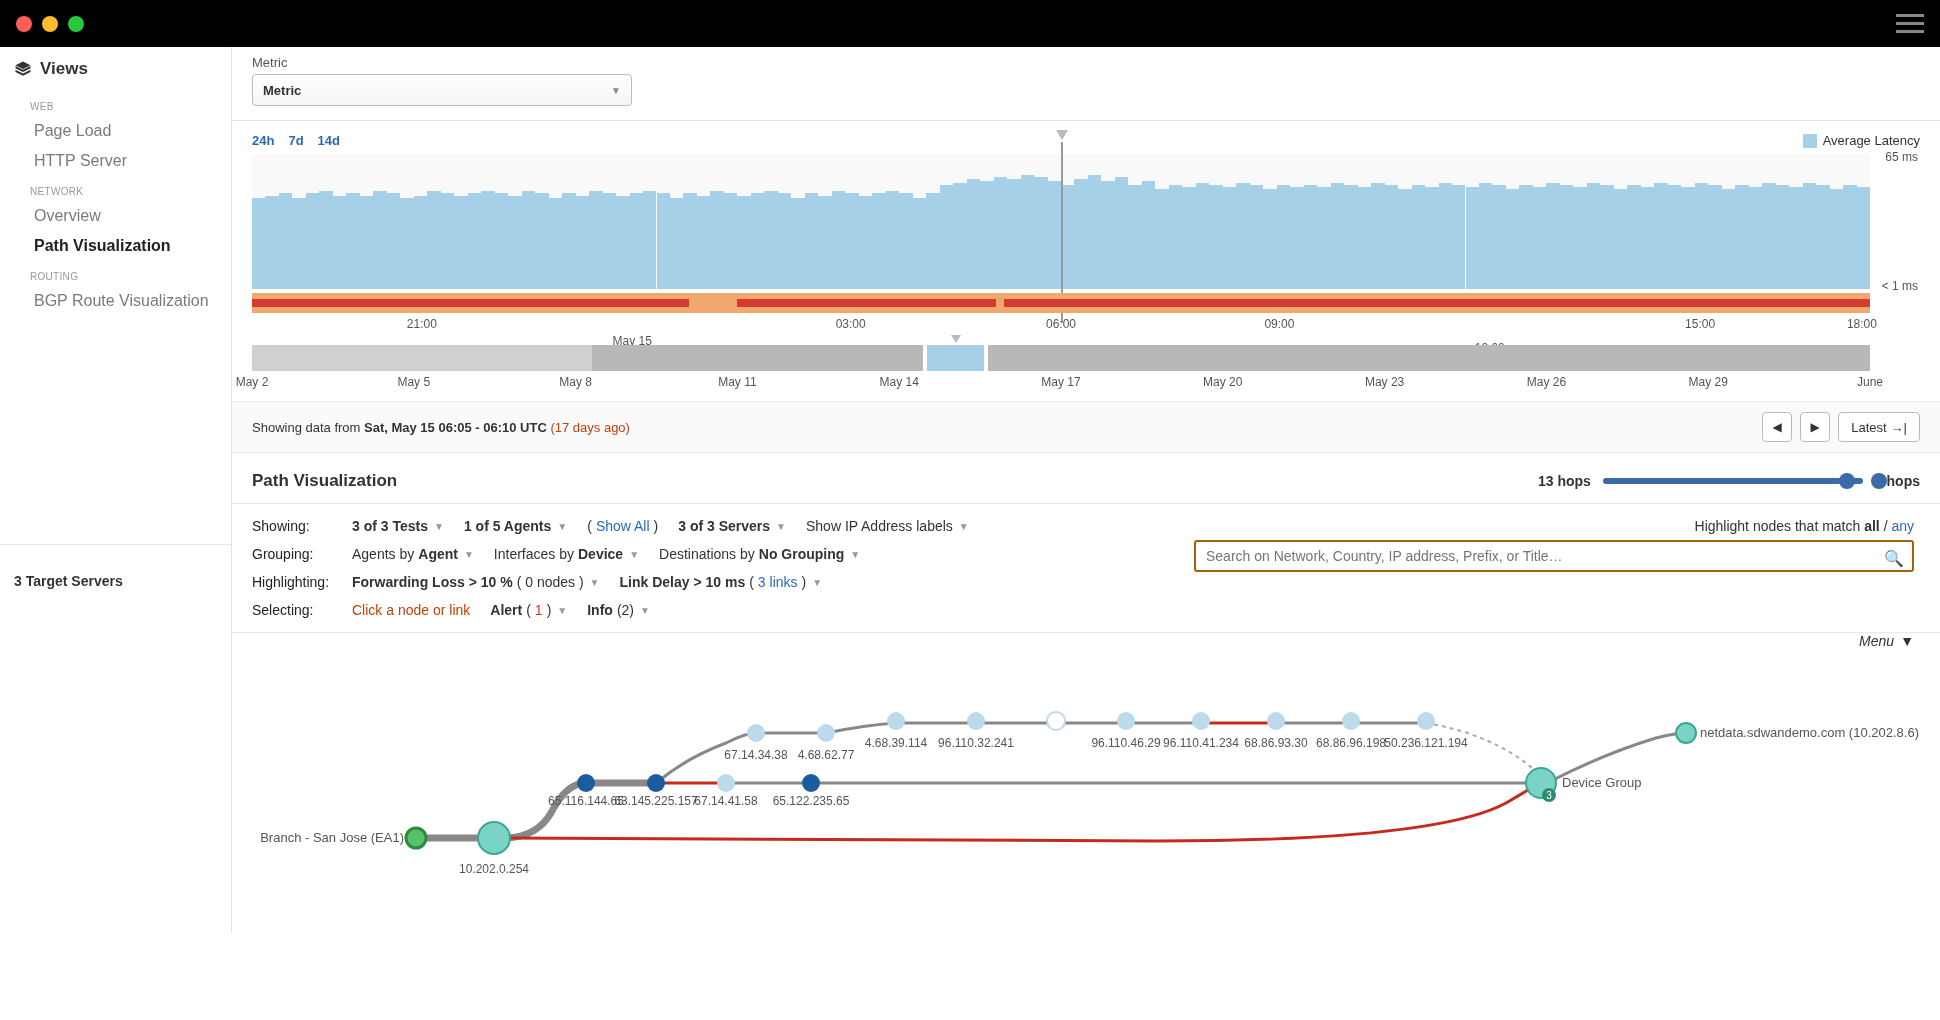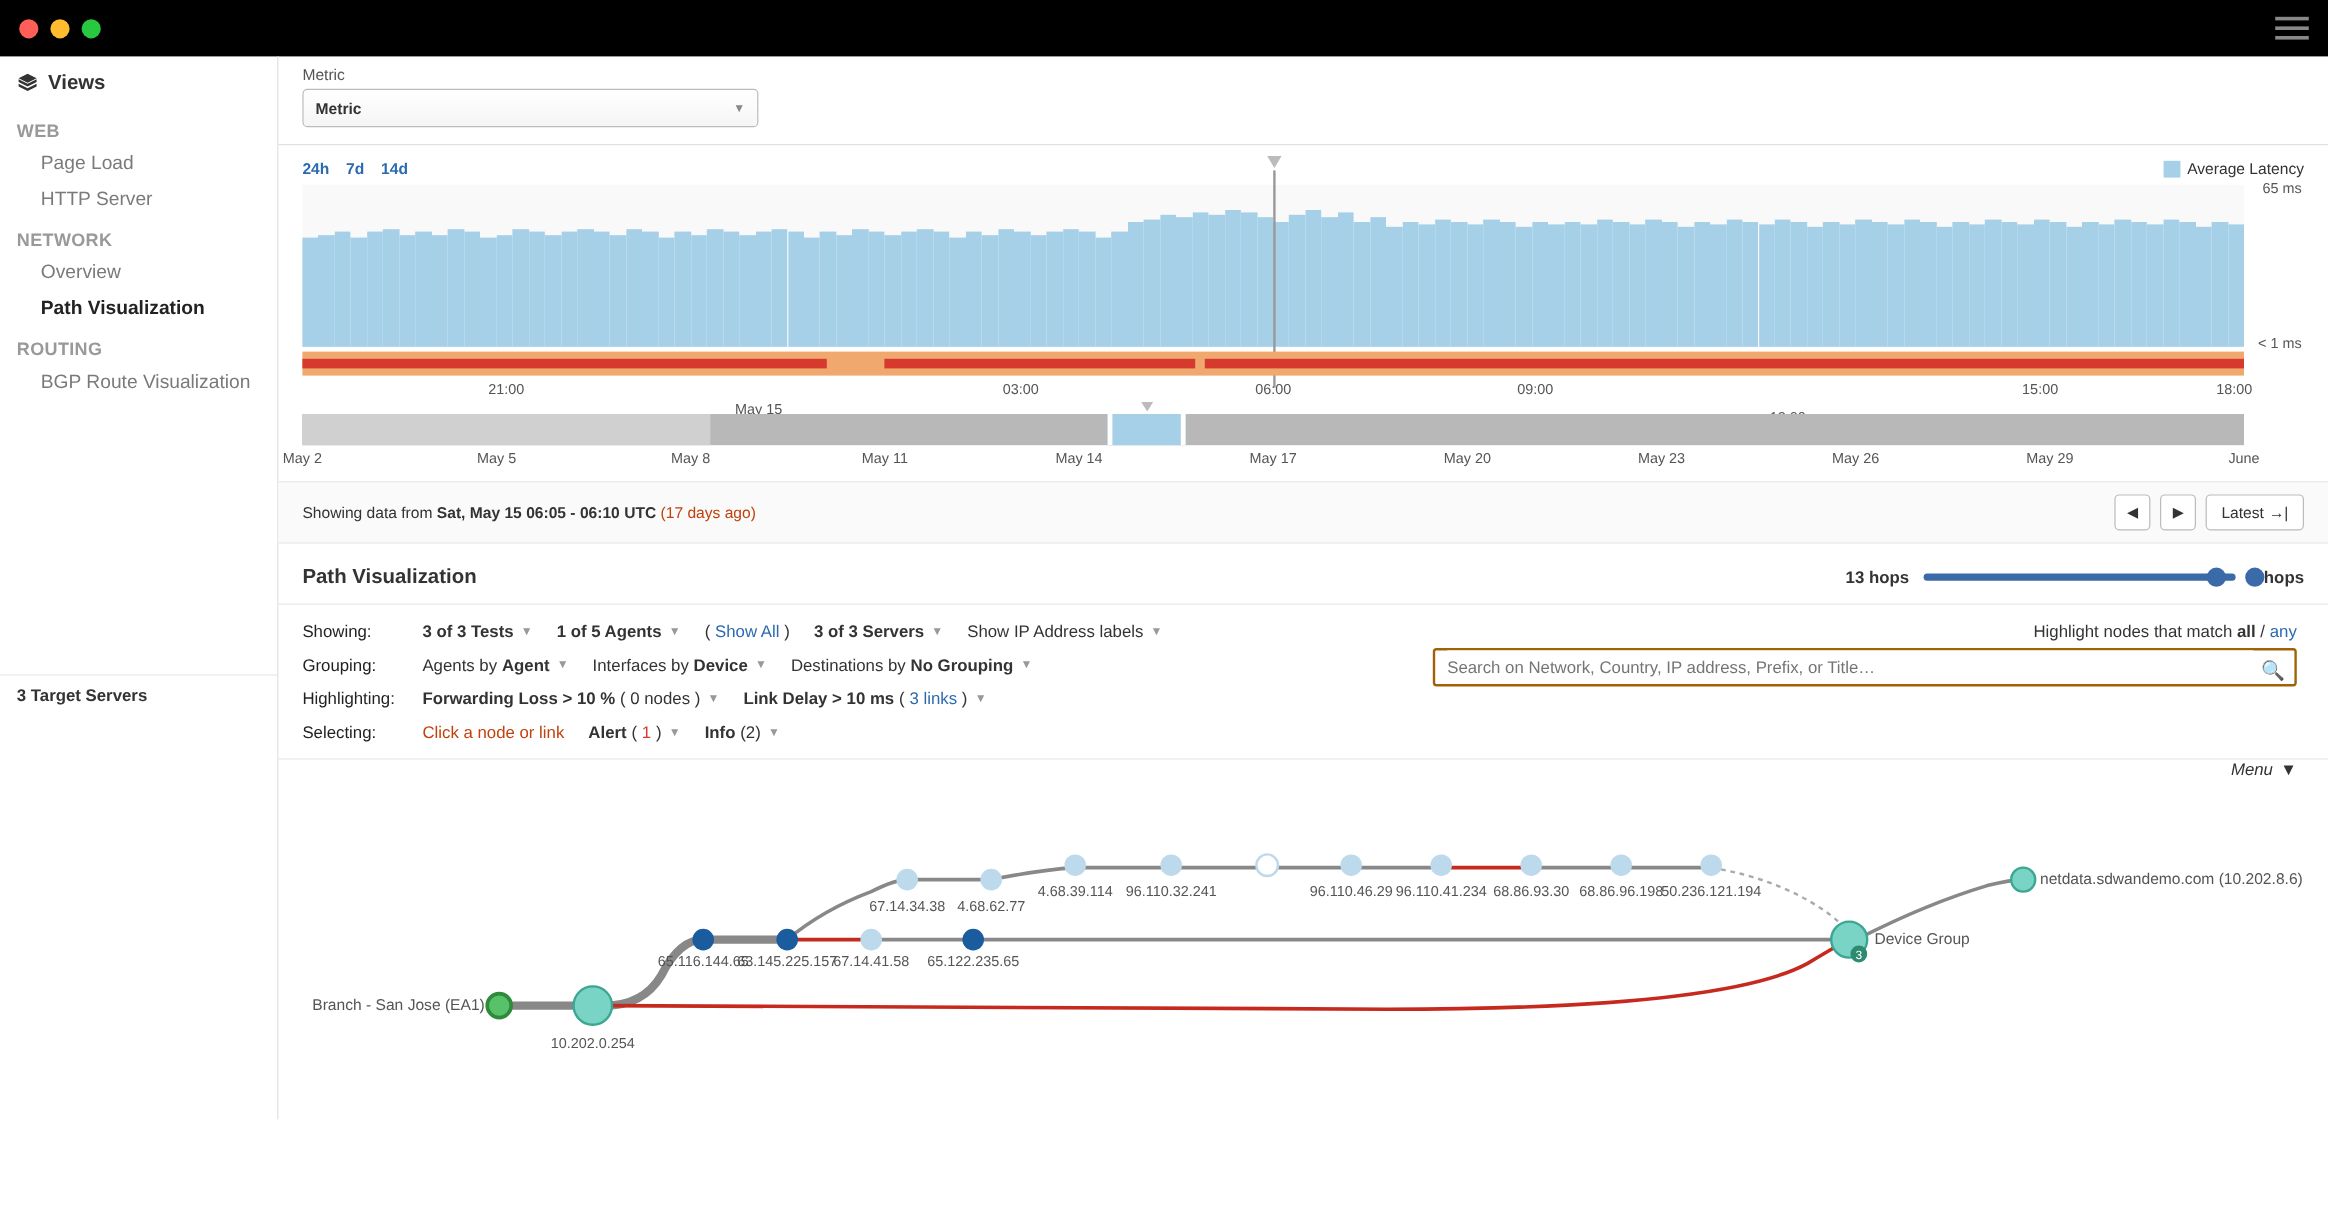--- a/index.html
+++ b/index.html
@@ -9,21 +9,21 @@
 .tl { width:16px; height:16px; border-radius:50%; }
 .tl-red { background:#ff5f57; }
 .tl-yellow { background:#febc2e; }
 .tl-green { background:#28c840; }
 .hamburger { display:flex; flex-direction:column; gap:5px; cursor:pointer; }
 .hamburger span { width:28px; height:3px; background:#888; }
 .main { display:flex; }
 .sidebar { width:232px; border-right:1px solid #e1e1e1; padding:12px 0; }
 .sidebar-header { display:flex; align-items:center; gap:8px; padding:0 14px 12px; font-weight:700; font-size:17px; }
 .layers-icon { width:18px; height:18px; }
-.sidebar-section { font-size:15px; font-weight:700; color:#999; padding:10px 14px 4px; letter-spacing:.3px; }
+.sidebar-section { font-size:10px; font-weight:400; color:#999; padding:10px 30px 4px; letter-spacing:.3px; }
 .sidebar-item { padding:6px 14px 6px 34px; font-size:16px; color:#7a7a7a; cursor:pointer; }
 .sidebar-item.active { font-weight:700; color:#222; }
 .content { flex:1; }
 .metric-row { padding:8px 20px 14px; border-bottom:1px solid #e1e1e1; }
 .metric-label { font-size:13px; color:#555; margin-bottom:4px; }
 .metric-select { width:380px; height:32px; border:1px solid #bbb; border-radius:4px; background:linear-gradient(#fff,#f5f5f5); padding:0 10px; display:flex; align-items:center; justify-content:space-between; font-weight:700; cursor:pointer; }
 .chevron-down { font-size:10px; color:#888; }
 .chart-section { padding:12px 20px 8px; position:relative; }
 .chart-toolbar { display:flex; justify-content:space-between; align-items:flex-start; margin-bottom:6px; }
 .time-ranges { display:flex; gap:14px; font-size:13px; font-weight:700; color:#2b6ab0; }
@@ -39,21 +39,21 @@
 .status-band { height:20px; margin:4px 50px 4px 0; position:relative; background:#f0a86e; }
 .status-red { position:absolute; top:6px; height:8px; background:#d63a2e; }
 .axis-labels { position:relative; height:18px; margin-right:50px; font-size:12px; color:#555; }
 .axis-labels span { position:absolute; transform:translateX(-50%); }
 .scrubber { height:26px; margin:10px 50px 4px 0; background:#b8b8b8; position:relative; }
 .scrubber-sel { position:absolute; top:0; bottom:0; background:#a6cfe8; border-left:4px solid #fff; border-right:4px solid #fff; }
 .scrubber-dim { position:absolute; top:0; bottom:0; background:#d0d0d0; left:0; width:21%; }
 .scrub-labels { position:relative; height:18px; margin-right:50px; font-size:12px; color:#555; }
 .scrub-labels span { position:absolute; transform:translateX(-50%); }
 .infobar { display:flex; align-items:center; justify-content:space-between; padding:10px 20px; border-top:1px solid #e8e8e8; border-bottom:1px solid #e8e8e8; background:#fafafa; }
-.sidebar-footer { padding:8px 14px; font-weight:700; border-top:1px solid #e8e8e8; margin-top:228px; font-size:14px; }
+.sidebar-footer { padding:28px 14px; font-weight:700; border-top:1px solid #e8e8e8; margin-top:228px; font-size:14px; }
 .infobar-right { display:flex; gap:8px; }
 .nav-btn { width:30px; height:30px; border:1px solid #bbb; border-radius:4px; background:#fff; cursor:pointer; display:flex; align-items:center; justify-content:center; font-size:12px; }
 .latest-btn { height:30px; padding:0 12px; border:1px solid #bbb; border-radius:4px; background:#fff; cursor:pointer; font-size:13px; display:flex; align-items:center; gap:4px; }
 .pv-header { padding:18px 20px 12px; border-bottom:1px solid #e8e8e8; display:flex; justify-content:space-between; align-items:center; }
 .pv-title { font-weight:700; font-size:17px; }
 .hops-slider { display:flex; align-items:center; gap:12px; font-weight:700; font-size:14px; }
 .slider-track { width:260px; height:6px; background:#3a6aa7; border-radius:3px; position:relative; }
 .slider-knob { position:absolute; top:-5px; width:16px; height:16px; border-radius:50%; background:#3a6aa7; }
 .controls { padding:14px 20px; border-bottom:1px solid #e8e8e8; font-size:14px; }
 .ctrl-row { display:flex; align-items:center; margin-bottom:12px; gap:20px; }

